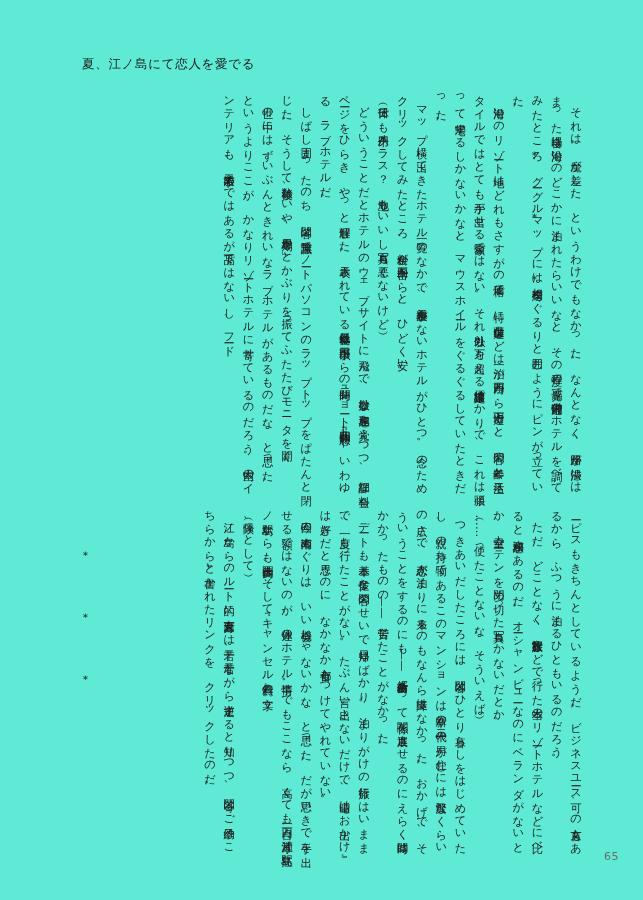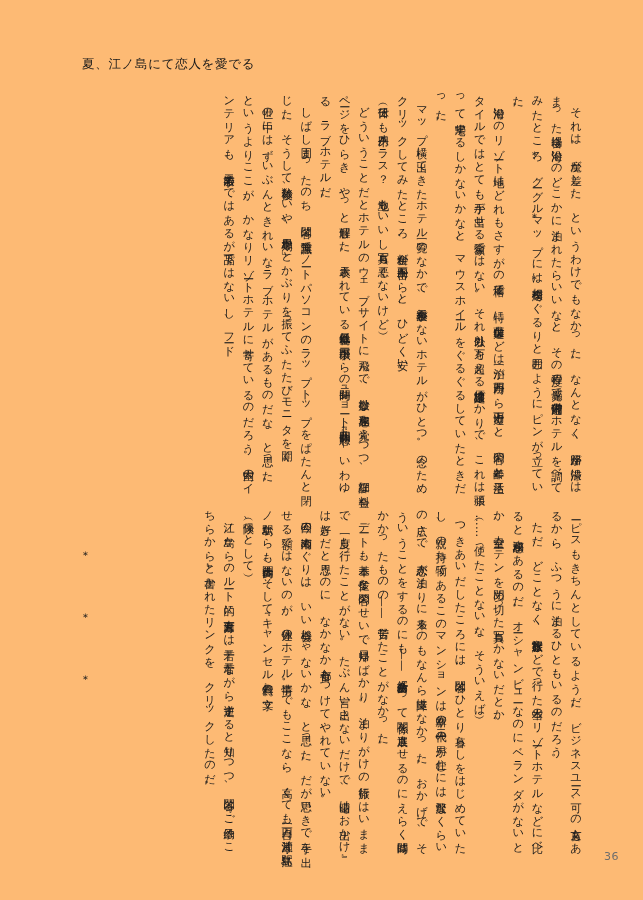--- a/index.html
+++ b/index.html
@@ -12,21 +12,21 @@
     height: 900px;
     position: relative;
     overflow: hidden;
     font-family: "DejaVu Serif", "Liberation Serif", serif;
     color: #1b1b1b;
   }
 
   .page {
     position: absolute;
     inset: 0;
-    background: #fdba74;
+    background: #5eead4;
   }
 
   
   .running-head {
     position: absolute;
     left: 82px;
     top: 58px;
     font-size: 12.5px;
     letter-spacing: 0.055em;
     line-height: 1;
@@ -155,15 +155,15 @@
     </div>
 
   <div class="sep" id="sep-bottom">
     <div class="sep-inner">
       <span class="star">＊</span>
       <span class="star">＊</span>
       <span class="star">＊</span>
     </div>
   </div>
 
-  <div class="folio">36</div>
+  <div class="folio">65</div>
 
 </div>
 
 </body></html>

